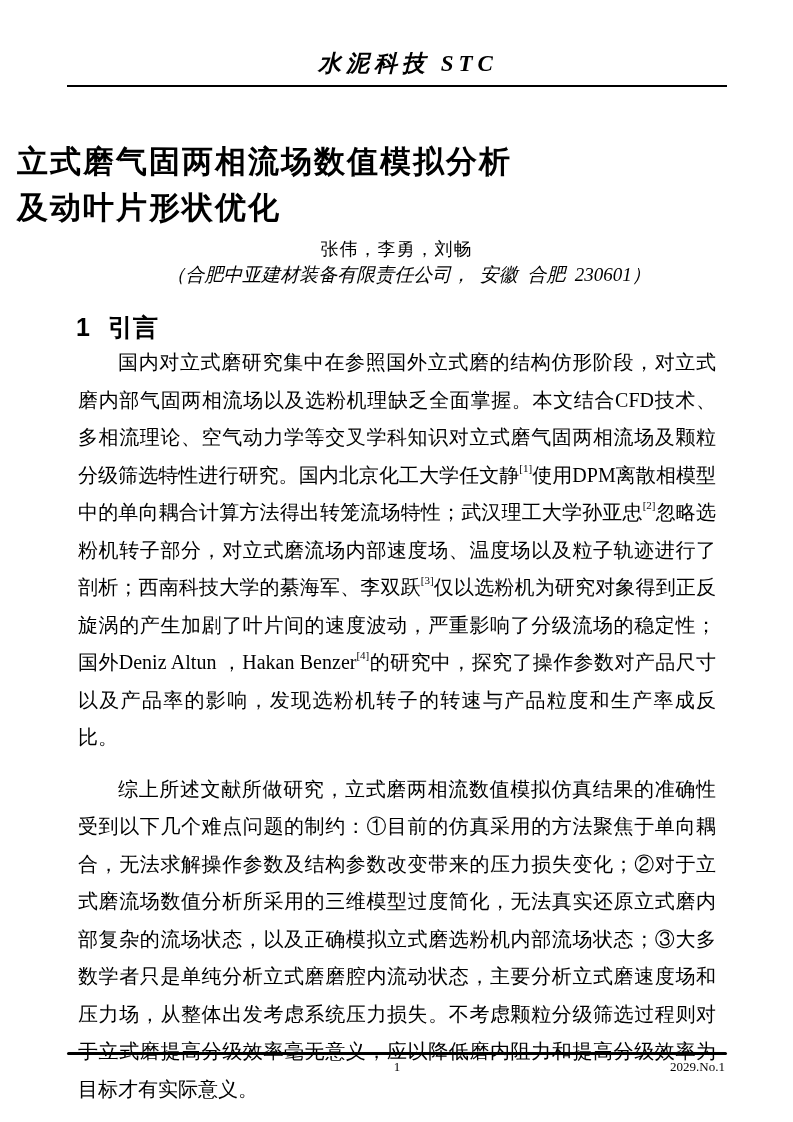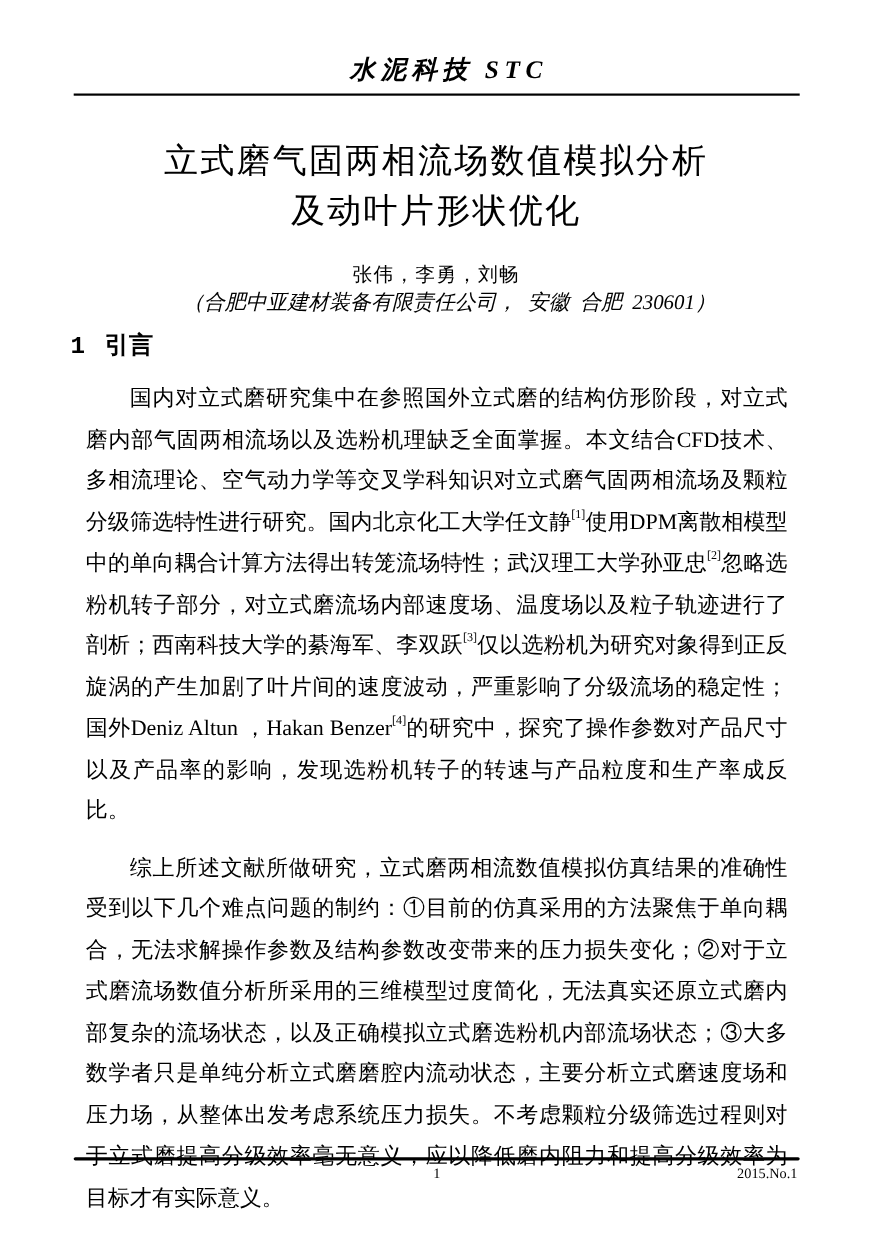--- a/index.html
+++ b/index.html
@@ -37,24 +37,23 @@
     right: 66px;
     height: 2px;
     background: #000000;
   }
   
   .article-title {
     position: absolute;
     top: 122px;
     left: 0;
     right: 0;
-    margin: 1px;
-    text-align: center;
+    margin: 17px;
     font-family: "Liberation Sans", sans-serif;
-    font-weight: 400;
+    font-weight: 700;
     font-size: 31px;
     line-height: 46px;
     letter-spacing: 2px;
   }
   .authors {
     position: absolute;
     top: 237px;
     left: 0;
     right: 0;
     text-align: center;
@@ -70,24 +69,24 @@
     font-style: italic;
     font-size: 19px;
     white-space: pre;
     padding-left: 24px;
   }
   
   .section-heading {
     position: absolute;
     top: 299px;
     left: 64px;
-    margin: 0;
-    font-family: Liberation Mono, monospace;
+    margin: 12px;
+    font-family: Liberation Sans, sans-serif;
     font-weight: 700;
-    font-size: 22px;
+    font-size: 25px;
   }
   .section-heading .num-gap { display: inline-block; width: 18px; }
   
   .body-text {
     position: absolute;
     top: 330px;
     left: 64px;
     width: 666px;
     font-size: 20px;
     line-height: 37.5px;
@@ -157,16 +156,16 @@
 
   <div class="body-text">
       <p>国内对立式磨研究集中在参照国外立式磨的结构仿形阶段，对立式磨内部气固两相流场以及选粉机理缺乏全面掌握。本文结合CFD技术、多相流理论、空气动力学等交叉学科知识对立式磨气固两相流场及颗粒分级筛选特性进行研究。国内北京化工大学任文静<sup>[1]</sup>使用DPM离散相模型中的单向耦合计算方法得出转笼流场特性；武汉理工大学孙亚忠<sup>[2]</sup>忽略选粉机转子部分，对立式磨流场内部速度场、温度场以及粒子轨迹进行了剖析；西南科技大学的綦海军、李双跃<sup>[3]</sup>仅以选粉机为研究对象得到正反旋涡的产生加剧了叶片间的速度波动，严重影响了分级流场的稳定性；国外Deniz Altun ，Hakan Benzer<sup>[4]</sup>的研究中，探究了操作参数对产品尺寸以及产品率的影响，发现选粉机转子的转速与产品粒度和生产率成反比。</p>
       <p>综上所述文献所做研究，立式磨两相流数值模拟仿真结果的准确性受到以下几个难点问题的制约：①目前的仿真采用的方法聚焦于单向耦合，无法求解操作参数及结构参数改变带来的压力损失变化；②对于立式磨流场数值分析所采用的三维模型过度简化，无法真实还原立式磨内部复杂的流场状态，以及正确模拟立式磨选粉机内部流场状态；③大多数学者只是单纯分析立式磨磨腔内流动状态，主要分析立式磨速度场和压力场，从整体出发考虑系统压力损失。不考虑颗粒分级筛选过程则对于立式磨提高分级效率毫无意义，应以降低磨内阻力和提高分级效率为目标才有实际意义。</p>
     </div>
 
   <div class="footer-rule"></div>
 
   <div class="footer-row">
     <span class="page-number">1</span>
-    <span class="issue-label">2015.No.1</span>
+    <span class="issue-label">2029.No.1</span>
   </div>
 
 </div>
 
 </body></html>

